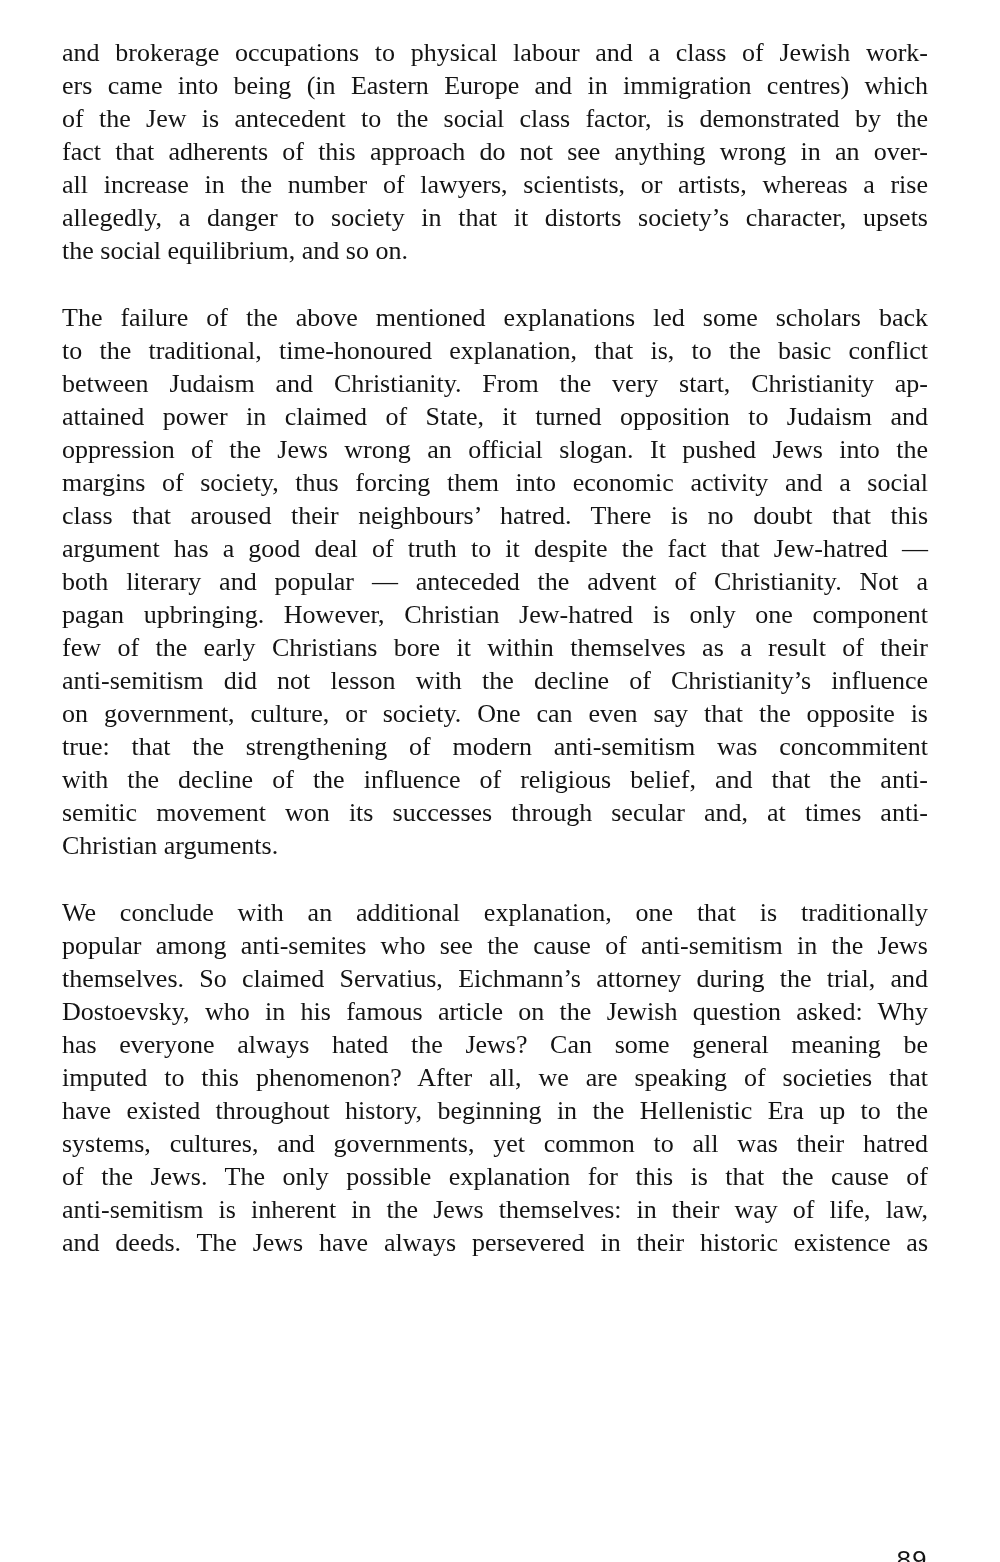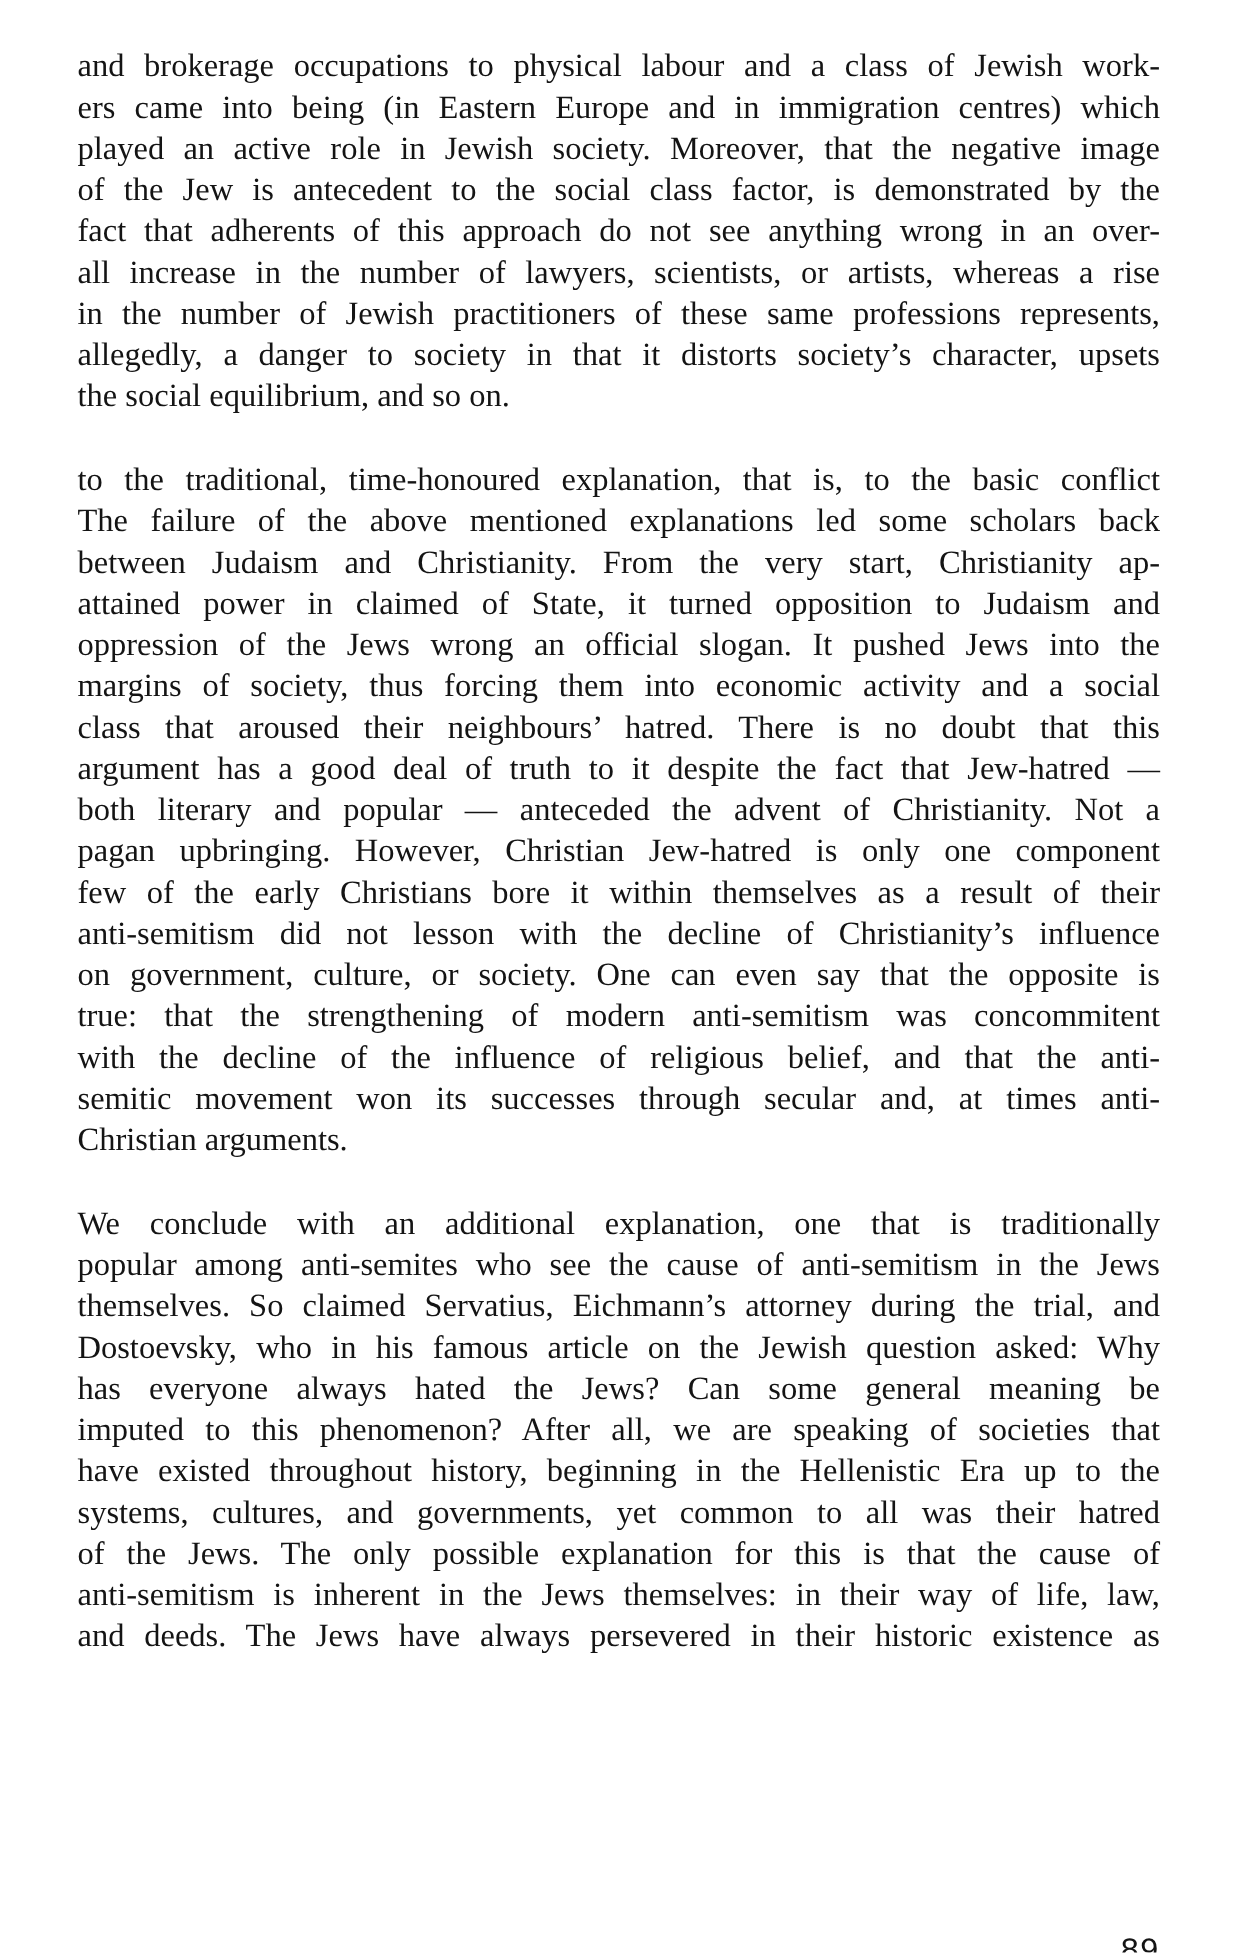--- a/index.html
+++ b/index.html
@@ -22,32 +22,30 @@
     font-size: 26px; color: #141414; margin-top: 36px;
   }
 </style>
 </head>
 <body>
 
 <div class="page" id="page-body">
     <div class="paragraph">
       <span class="line">and brokerage occupations to physical labour and a class of Jewish work-</span>
       <span class="line">ers came into being (in Eastern Europe and in immigration centres) which</span>
-      <span class="line">played an active role in Jewish society. Moreover, that the negative image</span>
       <span class="line">of the Jew is antecedent to the social class factor, is demonstrated by the</span>
       <span class="line">fact that adherents of this approach do not see anything wrong in an over-</span>
       <span class="line">all increase in the number of lawyers, scientists, or artists, whereas a rise</span>
-      <span class="line">in the number of Jewish practitioners of these same professions represents,</span>
       <span class="line">allegedly, a danger to society in that it distorts society’s character, upsets</span>
       <span class="line last">the social equilibrium, and so on.</span>
     </div>
     <div class="para-gap"></div>
     <div class="paragraph">
+      <span class="line">The failure of the above mentioned explanations led some scholars back</span>
       <span class="line">to the traditional, time-honoured explanation, that is, to the basic conflict</span>
-      <span class="line">The failure of the above mentioned explanations led some scholars back</span>
       <span class="line">between Judaism and Christianity. From the very start, Christianity ap-</span>
       <span class="line">attained power in claimed of State, it turned opposition to Judaism and</span>
       <span class="line">oppression of the Jews wrong an official slogan.  It pushed Jews into the</span>
       <span class="line">margins of society, thus forcing them into economic activity and a social</span>
       <span class="line">class that aroused their neighbours’ hatred. There is no doubt that this</span>
       <span class="line">argument has a good deal of truth to it despite the fact that Jew-hatred —</span>
       <span class="line">both literary and popular — anteceded the advent of Christianity. Not a</span>
       <span class="line">pagan upbringing. However, Christian Jew-hatred is only one component</span>
       <span class="line">few of the early Christians bore it within themselves as a result of their</span>
       <span class="line">anti-semitism did not lesson with the decline of Christianity’s influence</span>

